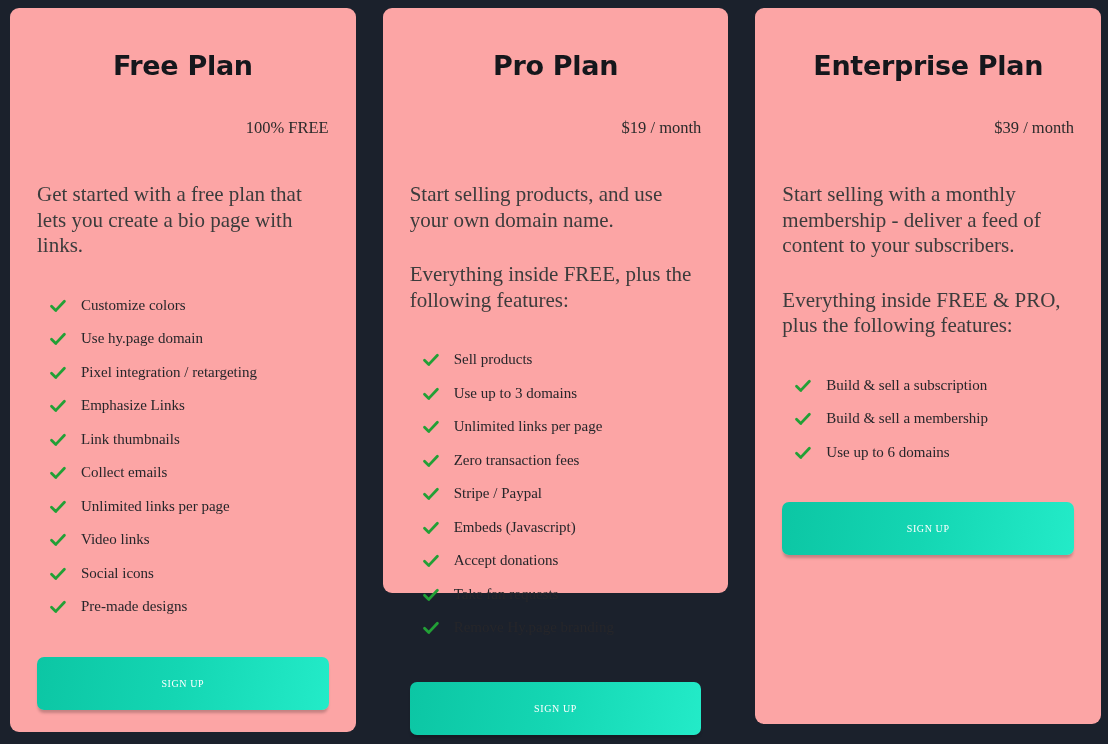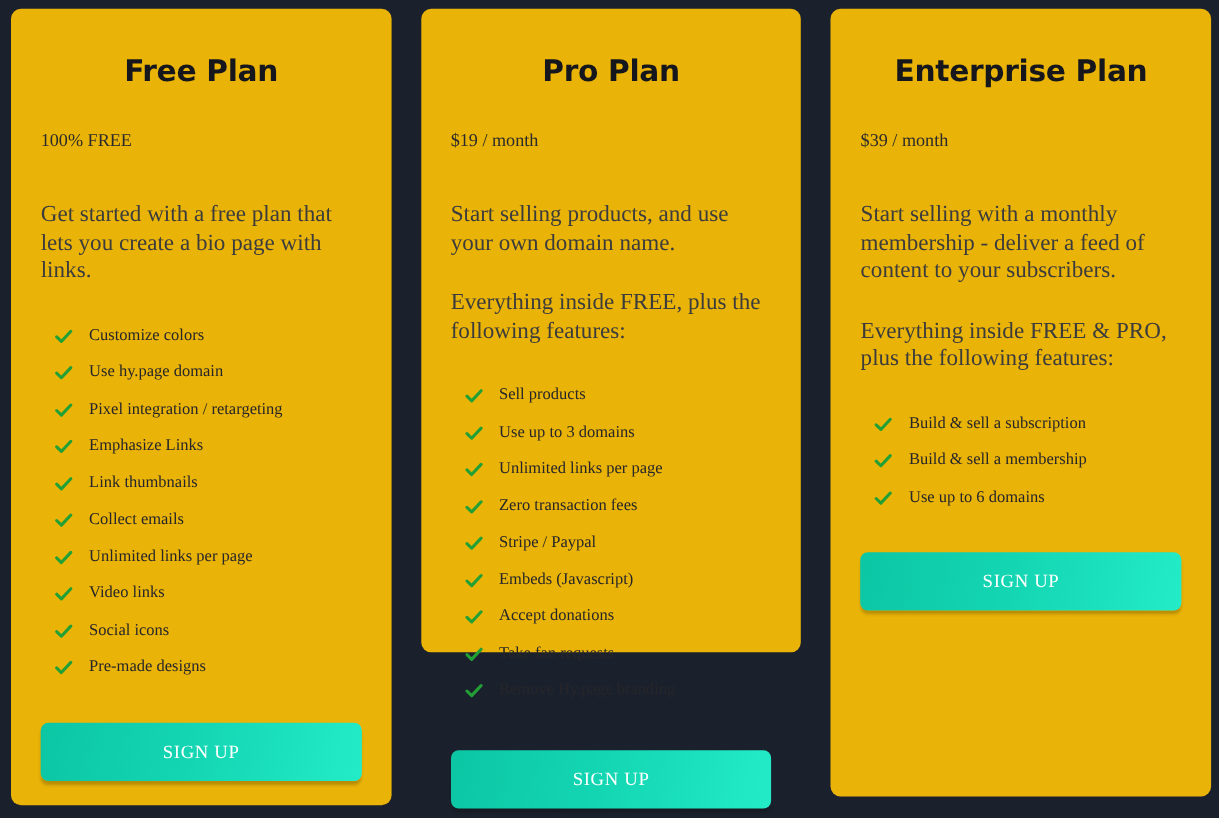--- a/index.html
+++ b/index.html
@@ -17,21 +17,21 @@
   .pricing-grid {
     display: flex;
     align-items: flex-start;
     gap: 27px;
     padding: 8px 7px 0 10px;
     box-sizing: border-box;
     width: 1108px;
   }
 
   .plan-card {
-    background: #eab308;
+    background: #fca5a5;
     border-radius: 9px;
     box-sizing: border-box;
     padding: 0 27px;
     display: flex;
     flex-direction: column;
     flex: 1 1 0;
     min-width: 0;
   }
   .plan-card.card-free    { height: 724px; }
   .plan-card.card-pro     { height: 585px; }
@@ -42,21 +42,21 @@
     font-family: "DejaVu Sans", "Liberation Sans", sans-serif;
     font-weight: bold;
     font-size: 27px;
     line-height: 1.2;
     color: #15171c;
     margin: 42px 0 0 0;
     letter-spacing: -0.3px;
   }
 
   .plan-price {
-    text-align: left;
+    text-align: right;
     font-family: "Liberation Serif", serif;
     font-size: 16.5px;
     color: #2b2b2b;
     margin-top: 36px;
   }
 
   .plan-desc {
     font-family: "Liberation Serif", serif;
     font-size: 21px;
     line-height: 25.5px;
@@ -103,21 +103,21 @@
     width: 100%;
     border: 0;
     outline: none;
     cursor: pointer;
     height: 53px;
     border-radius: 7px;
     background: linear-gradient(100deg, #0cc6a4 0%, #14d6b3 48%, #23ebc8 100%);
     box-shadow: 0 4px 3px -1px rgba(0,0,0,0.22);
     color: #ffffff;
     font-family: "Liberation Serif", serif;
-    font-size: 17px;
+    font-size: 10px;
     letter-spacing: 0.6px;
     text-align: center;
     line-height: 53px;
     padding: 0;
   }
   .button-wrap-free { margin-top: 27px; }
   .button-wrap-pro { margin-top: 31px; }
   .button-wrap-enterprise { margin-top: 27px; }
 </style>
 </head>

